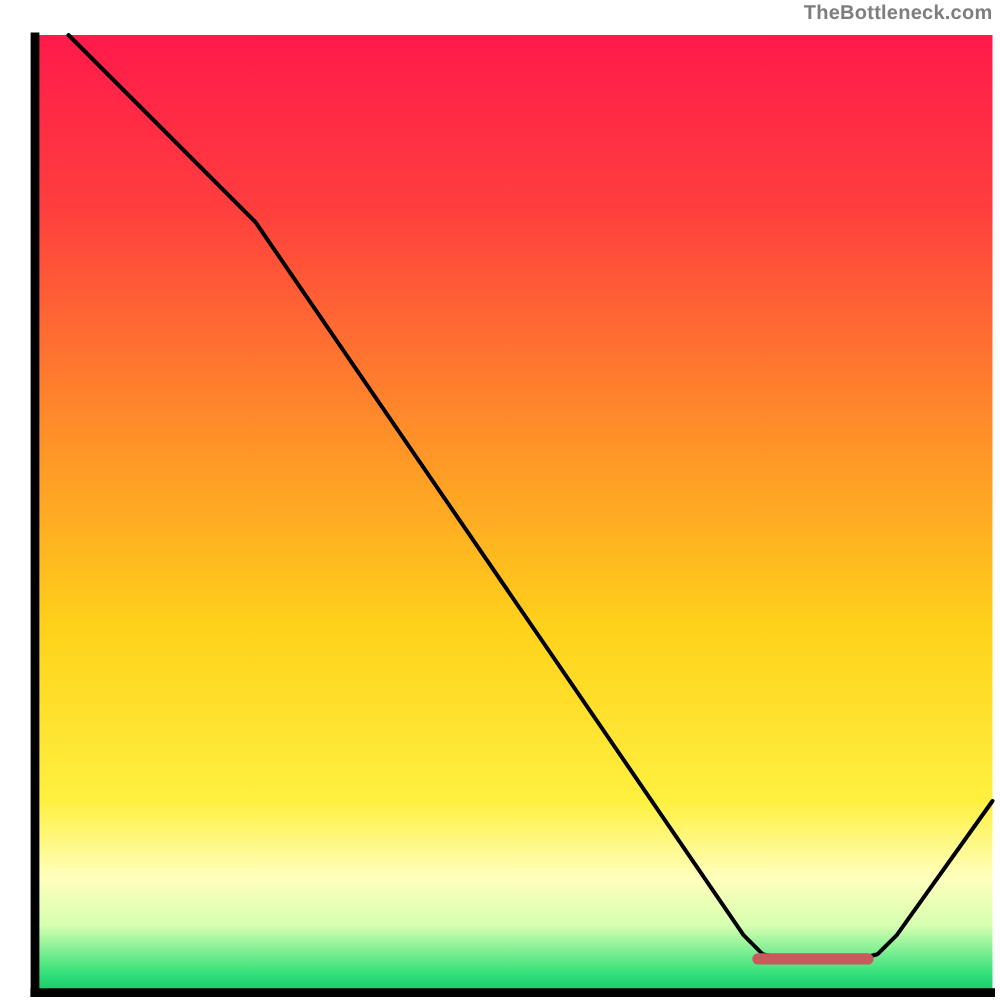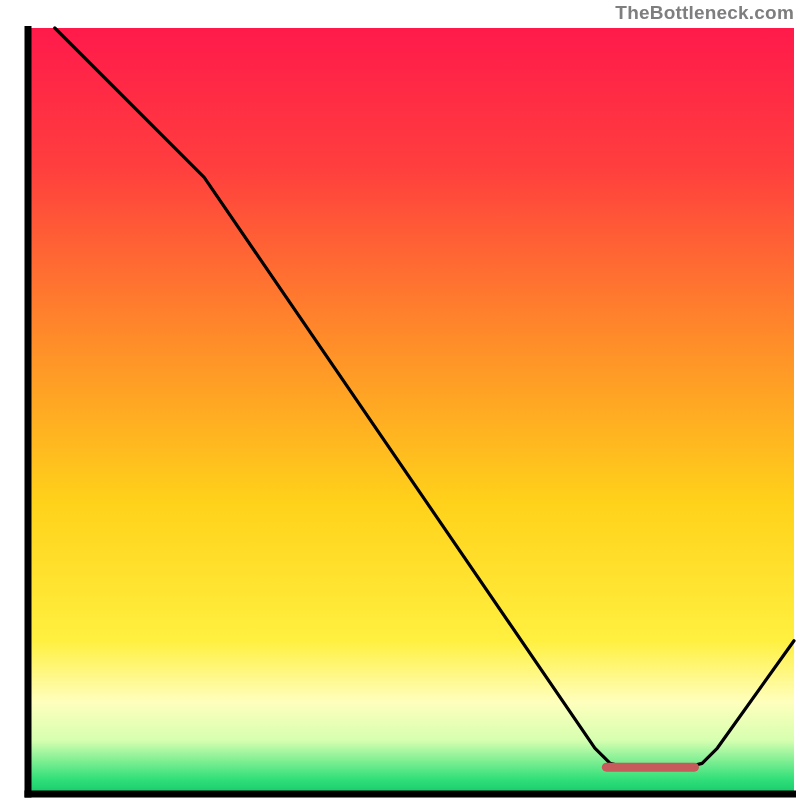--- a/index.html
+++ b/index.html
@@ -13,21 +13,21 @@
   .wrap {
     position: relative;
     width: 800px;
     height: 800px;
   }
   .watermark {
     position: absolute;
     top: 2px;
     right: 6px;
     font-family: Arial, Helvetica, sans-serif;
-    font-size: 19px;
+    font-size: 16px;
     font-weight: 600;
     color: #7e7e7e;
     letter-spacing: 0.2px;
     user-select: none;
   }
   svg {
     display: block;
   }
 </style>
 </head>

